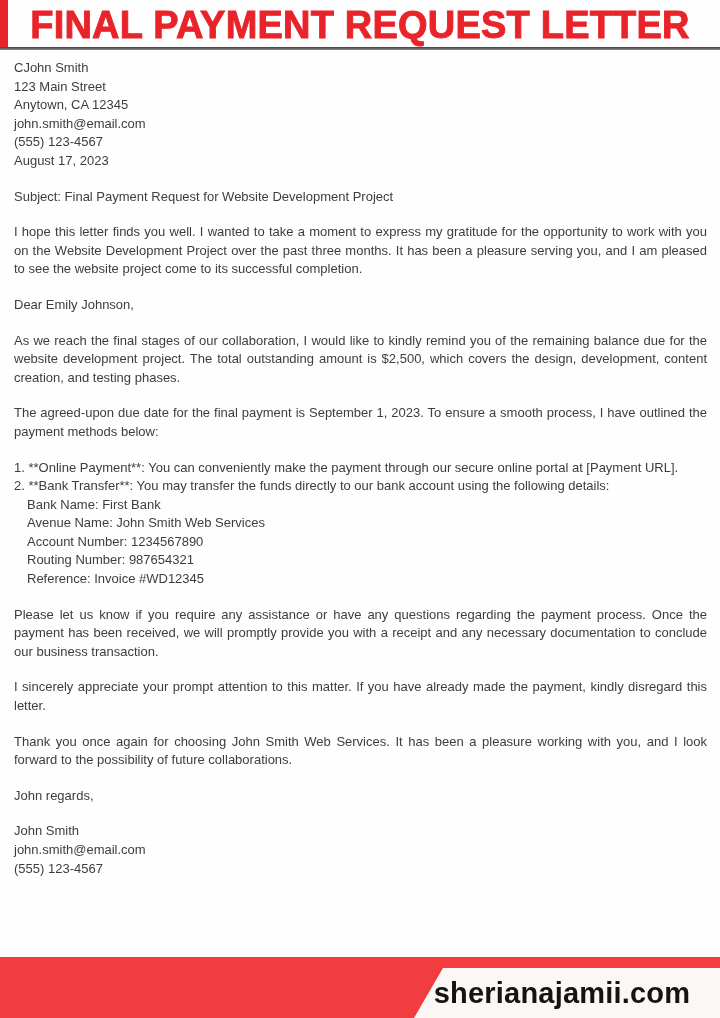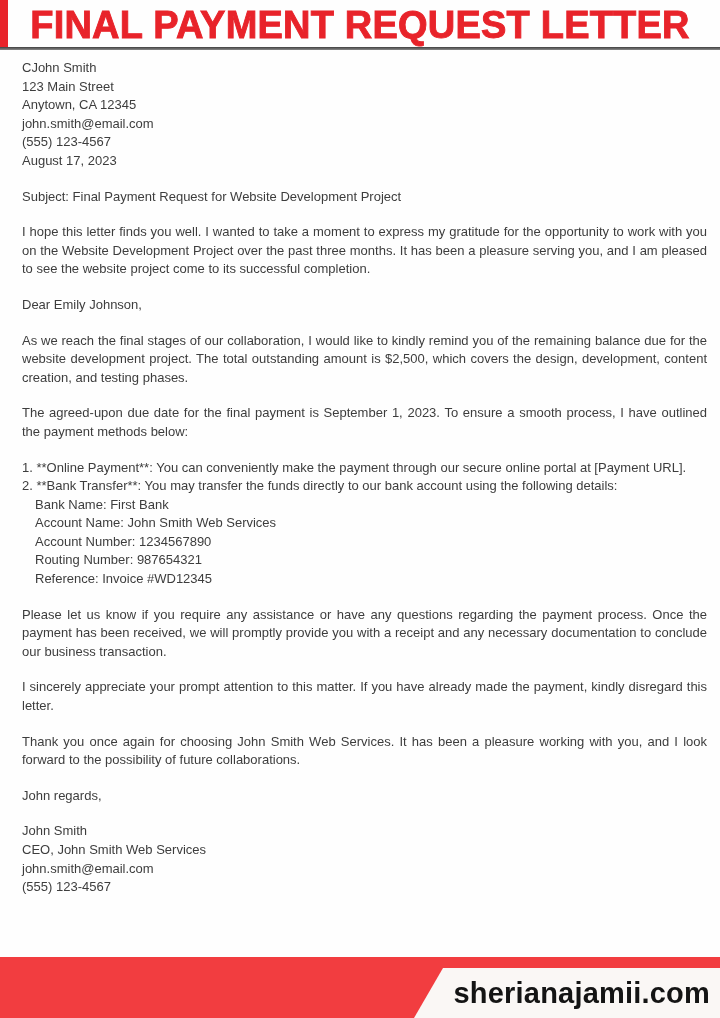--- a/index.html
+++ b/index.html
@@ -35,21 +35,21 @@
       -webkit-text-stroke: 0.9px var(--accent-red, #e8232a);
       white-space: nowrap;
     }
     .rule {
       height: 3px;
       background: linear-gradient(#3f3f3f, #8a8a8a);
     }
 
     
     .letter {
-      padding: 9px 13px 0 22px;
+      padding: 9px 13px 0 14px;
       font-size: 13px;
       line-height: 18.6px;
     }
     .block { margin-top: 17px; }
     .block.first { margin-top: 0; }
     .para { text-align: justify; }
     .indent { padding-left: 13px; }
 
     
     .footer-band {
@@ -59,21 +59,21 @@
       background: var(--footer-red, #f23d40);
     }
     .site-tag {
       position: absolute;
       right: 0; bottom: 0;
       width: 306px; height: 50px;
       background: var(--tag-bg, #faf7f5);
       clip-path: polygon(29px 0, 100% 0, 100% 100%, 0 100%);
       display: flex;
       align-items: center;
-      justify-content: flex-end;
+      justify-content: center;
       padding-right: 10px;
       box-sizing: border-box;
     }
     .site-tag span {
       font-size: 29px;
       font-weight: bold;
       color: var(--tag-text, #141414);
       letter-spacing: 0.2px;
       white-space: nowrap;
     }
@@ -108,37 +108,36 @@
     <div class="block">Dear Emily Johnson,</div>
 
     <div class="block para">As we reach the final stages of our collaboration, I would like to kindly remind you of the remaining balance due for the website development project. The total outstanding amount is $2,500, which covers the design, development, content creation, and testing phases.</div>
 
     <div class="block para">The agreed-upon due date for the final payment is September 1, 2023. To ensure a smooth process, I have outlined the payment methods below:</div>
 
     <div class="block">
       <div>1. **Online Payment**: You can conveniently make the payment through our secure online portal at [Payment URL].</div>
       <div>2. **Bank Transfer**: You may transfer the funds directly to our bank account using the following details:</div>
       <div class="indent">Bank Name: First Bank</div>
-      <div class="indent">Account Name: John Smith Web Services</div>
+      <div class="indent">Avenue Name: John Smith Web Services</div>
       <div class="indent">Account Number: 1234567890</div>
       <div class="indent">Routing Number: 987654321</div>
       <div class="indent">Reference: Invoice #WD12345</div>
     </div>
 
     <div class="block para">Please let us know if you require any assistance or have any questions regarding the payment process. Once the payment has been received, we will promptly provide you with a receipt and any necessary documentation to conclude our business transaction.</div>
 
     <div class="block para">I sincerely appreciate your prompt attention to this matter. If you have already made the payment, kindly disregard this letter.</div>
 
     <div class="block para">Thank you once again for choosing John Smith Web Services. It has been a pleasure working with you, and I look forward to the possibility of future collaborations.</div>
 
     <div class="block">John regards,</div>
 
     <div class="block">
       <div>John Smith</div>
-      <div>CEO, John Smith Web Services</div>
       <div>john.smith@email.com</div>
       <div>(555) 123-4567</div>
     </div>
 
   </div>
 
   <div class="footer-band"></div>
   <div class="site-tag">
     <span>sherianajamii.com</span>
   </div>

